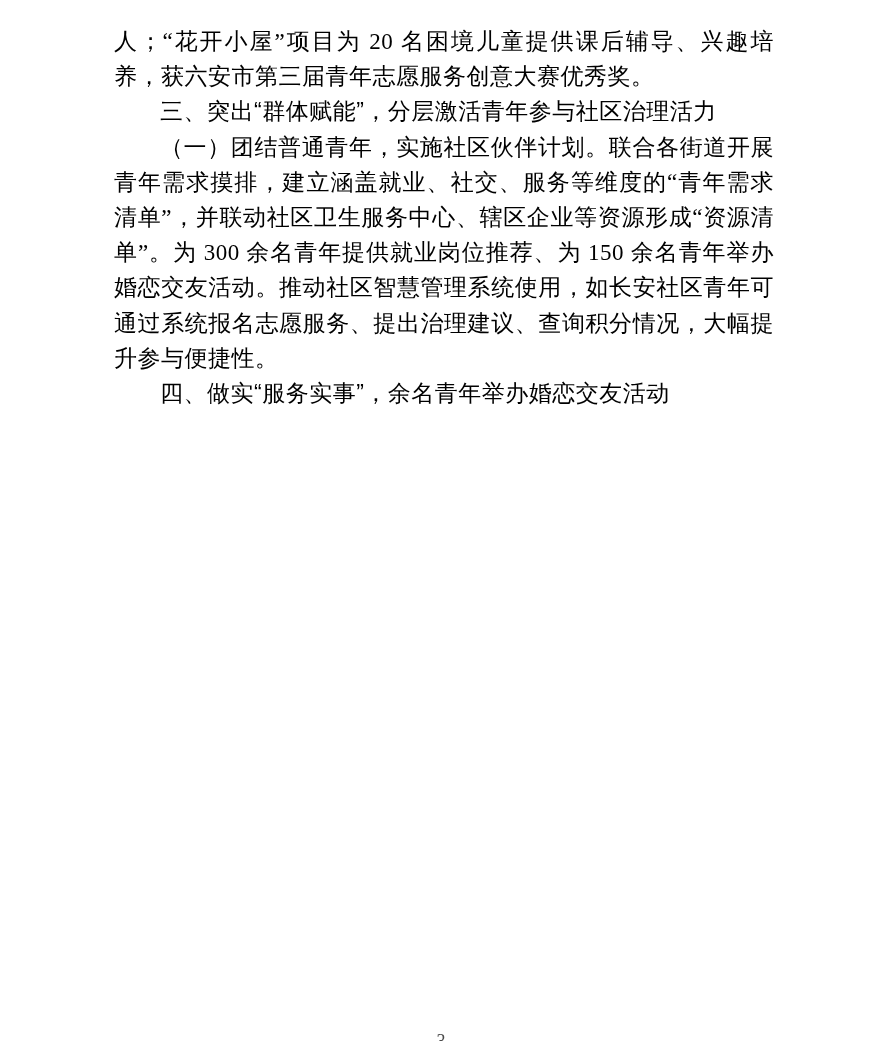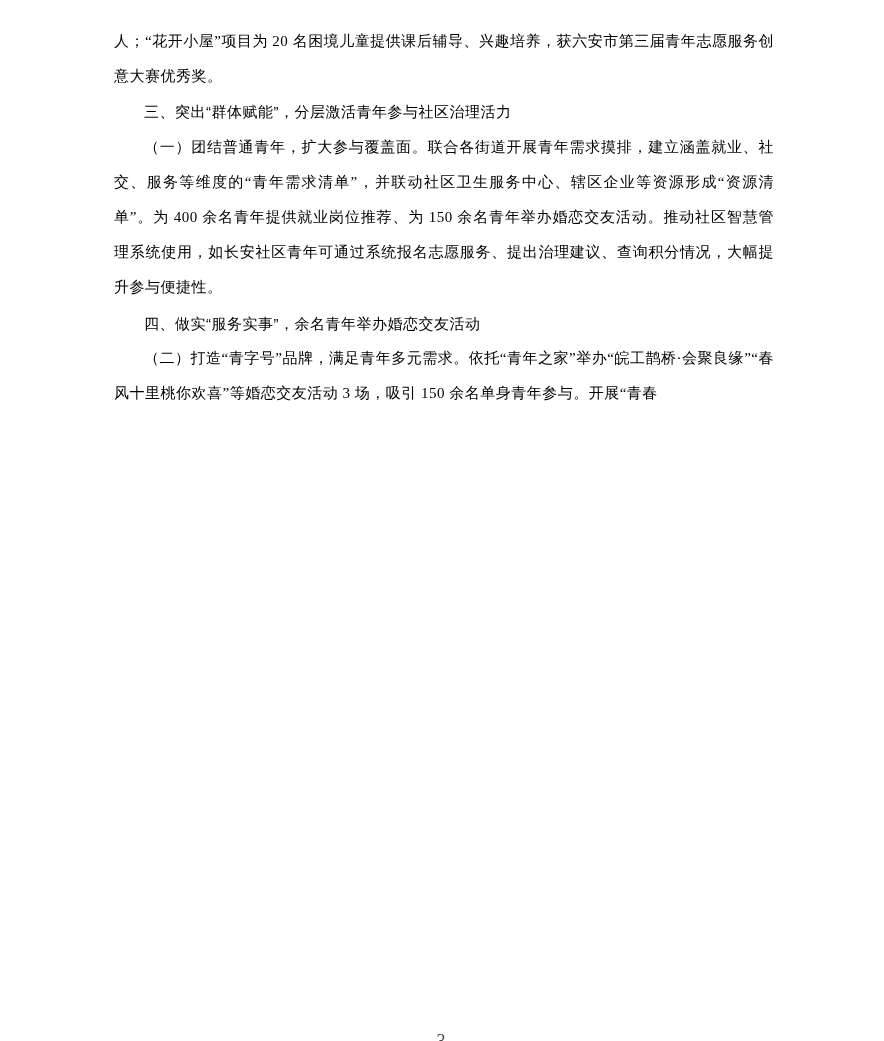--- a/index.html
+++ b/index.html
@@ -22,21 +22,21 @@
   .doc-body {
     position: absolute;
     left: 114px;
     top: 24px;
     width: 660px;
     color: #000000;
   }
   p.para {
     margin: 0;
     padding: 0;
-    font-size: 15px;
+    font-size: 23px;
     line-height: 35.2px;
     text-align: justify;
     text-justify: inter-ideograph;
     letter-spacing: 0.5px;
     color: #000000;
   }
   p.para.indent {
     text-indent: 2em;
   }
   p.para.heading {
@@ -58,20 +58,19 @@
     letter-spacing: 2px;
   }
 </style>
 </head>
 <body>
 
 <div class="page">
   <div class="doc-body" id="doc-body">
       <p class="para"><span class="run">人；“花开小屋”项目为 20 名困境儿童提供课后辅导、兴趣培养，获六安市第三届青年志愿服务创意大赛优秀奖。</span></p>
       <p class="para indent heading"><span class="run bold">三、突出“群体赋能”，分层激活青年参与社区治理活力</span></p>
-      <p class="para indent"><span class="run bold">（一）团结普通青年，扩大参与覆盖面。</span><span class="run">联合各街道开展青年需求摸排，建立涵盖就业、社交、服务等维度的“青年需求清单”，并联动社区卫生服务中心、辖区企业等资源形成“资源清单”。为 400 余名青年提供就业岗位推荐、为 150 余名青年举办婚恋交友活动。推动社区智慧管理系统使用，如长安社区青年可通过系统报名志愿服务、提出治理建议、查询积分情况，大幅提升参与便捷性。</span></p>
+      <p class="para indent"><span class="run bold">（一）团结普通青年，实施社区伙伴计划。</span><span class="run">联合各街道开展青年需求摸排，建立涵盖就业、社交、服务等维度的“青年需求清单”，并联动社区卫生服务中心、辖区企业等资源形成“资源清单”。为 300 余名青年提供就业岗位推荐、为 150 余名青年举办婚恋交友活动。推动社区智慧管理系统使用，如长安社区青年可通过系统报名志愿服务、提出治理建议、查询积分情况，大幅提升参与便捷性。</span></p>
       <p class="para indent heading"><span class="run bold">四、做实“服务实事”，余名青年举办婚恋交友活动</span></p>
-      <p class="para indent"><span class="run bold">（二）打造“青字号”品牌，满足青年多元需求。</span><span class="run">依托“青年之家”举办“皖工鹊桥·会聚良缘”“春风十里桃你欢喜”等婚恋交友活动 3 场，吸引 150 余名单身青年参与。开展“青春</span></p>
     </div>
   <div class="page-footer">
     <span class="page-num">— 3 —</span>
   </div>
 </div>
 
 </body></html>

